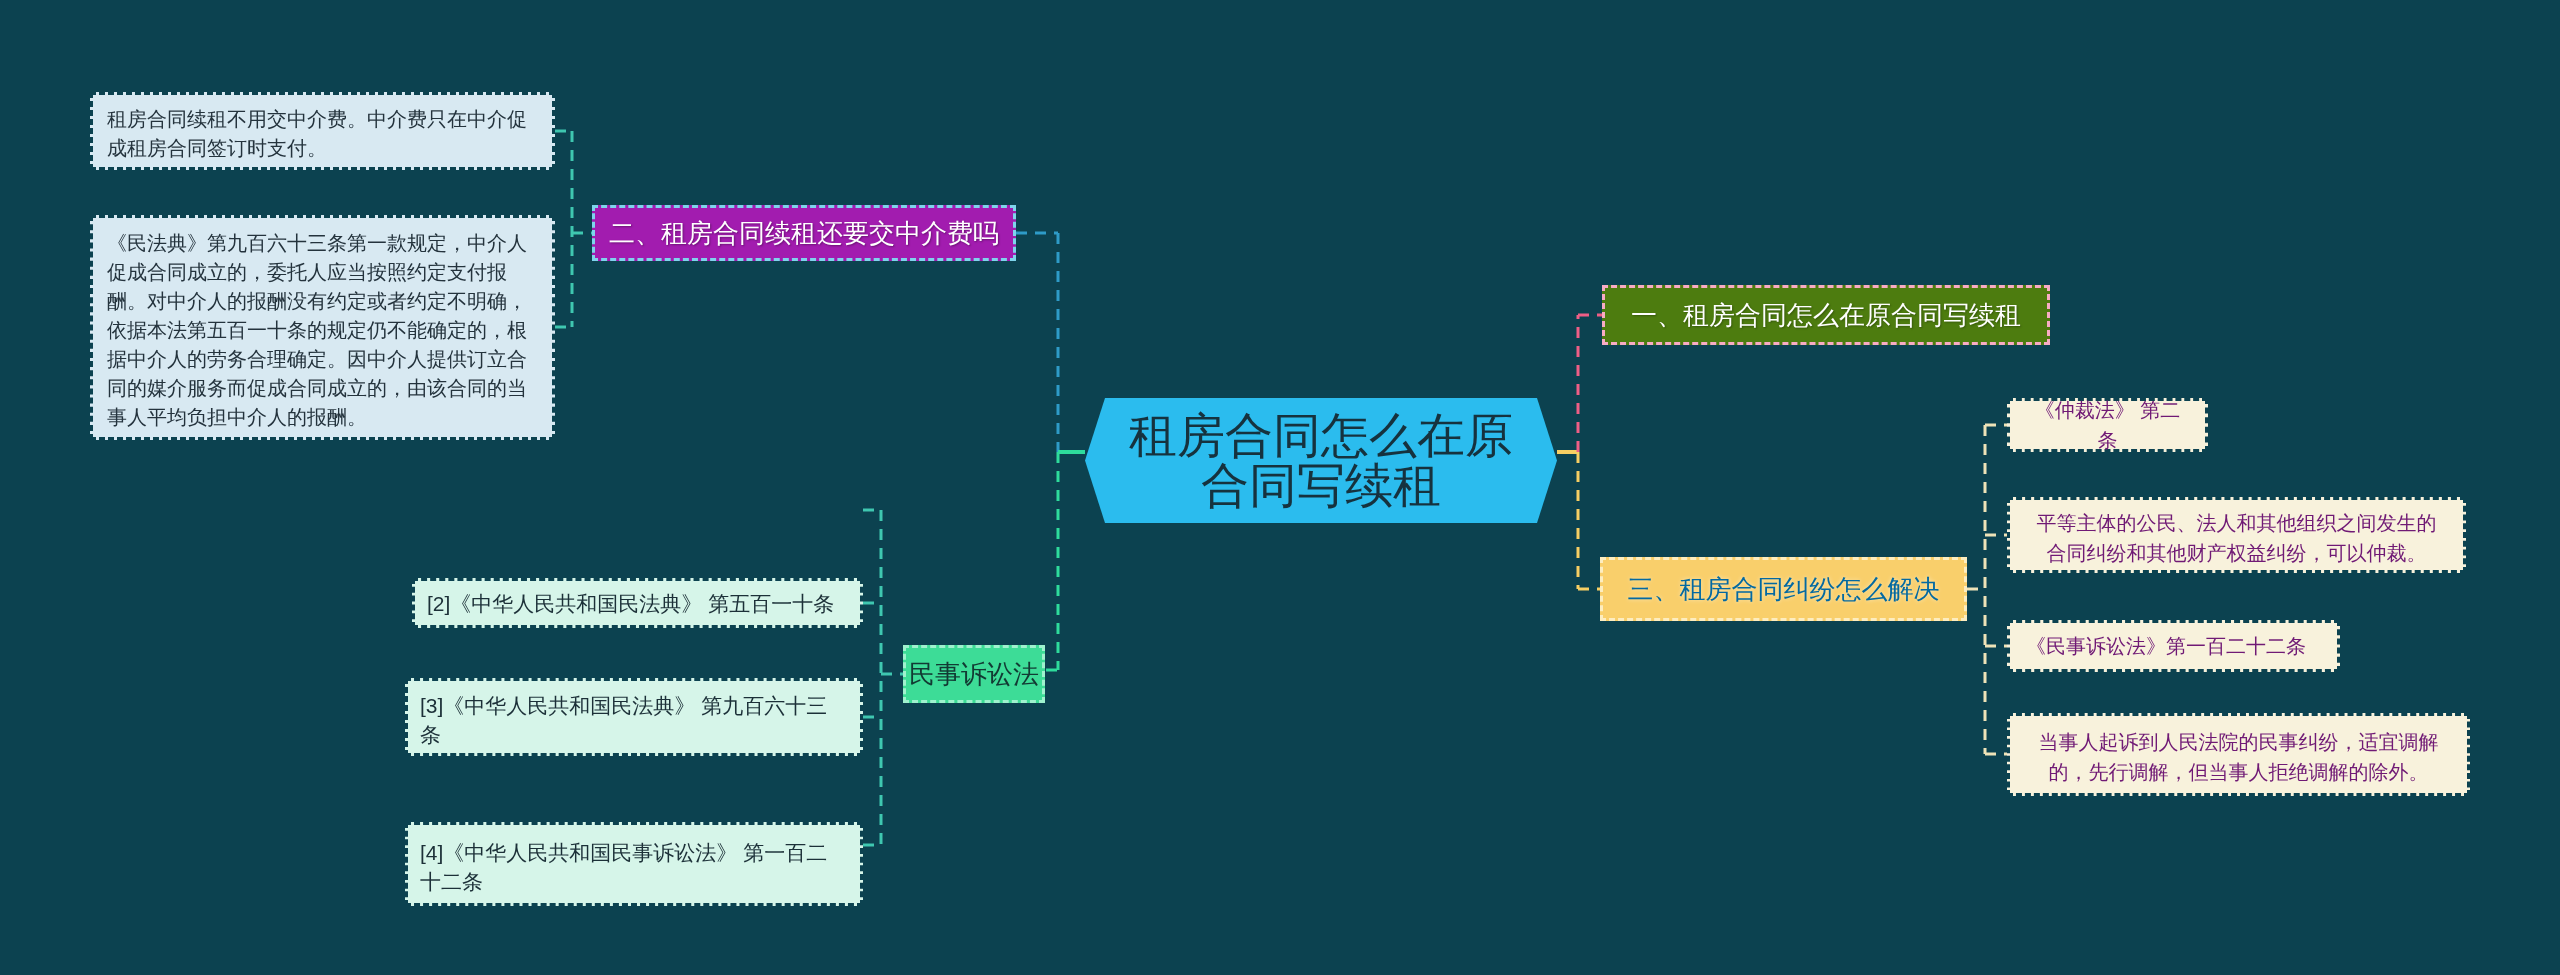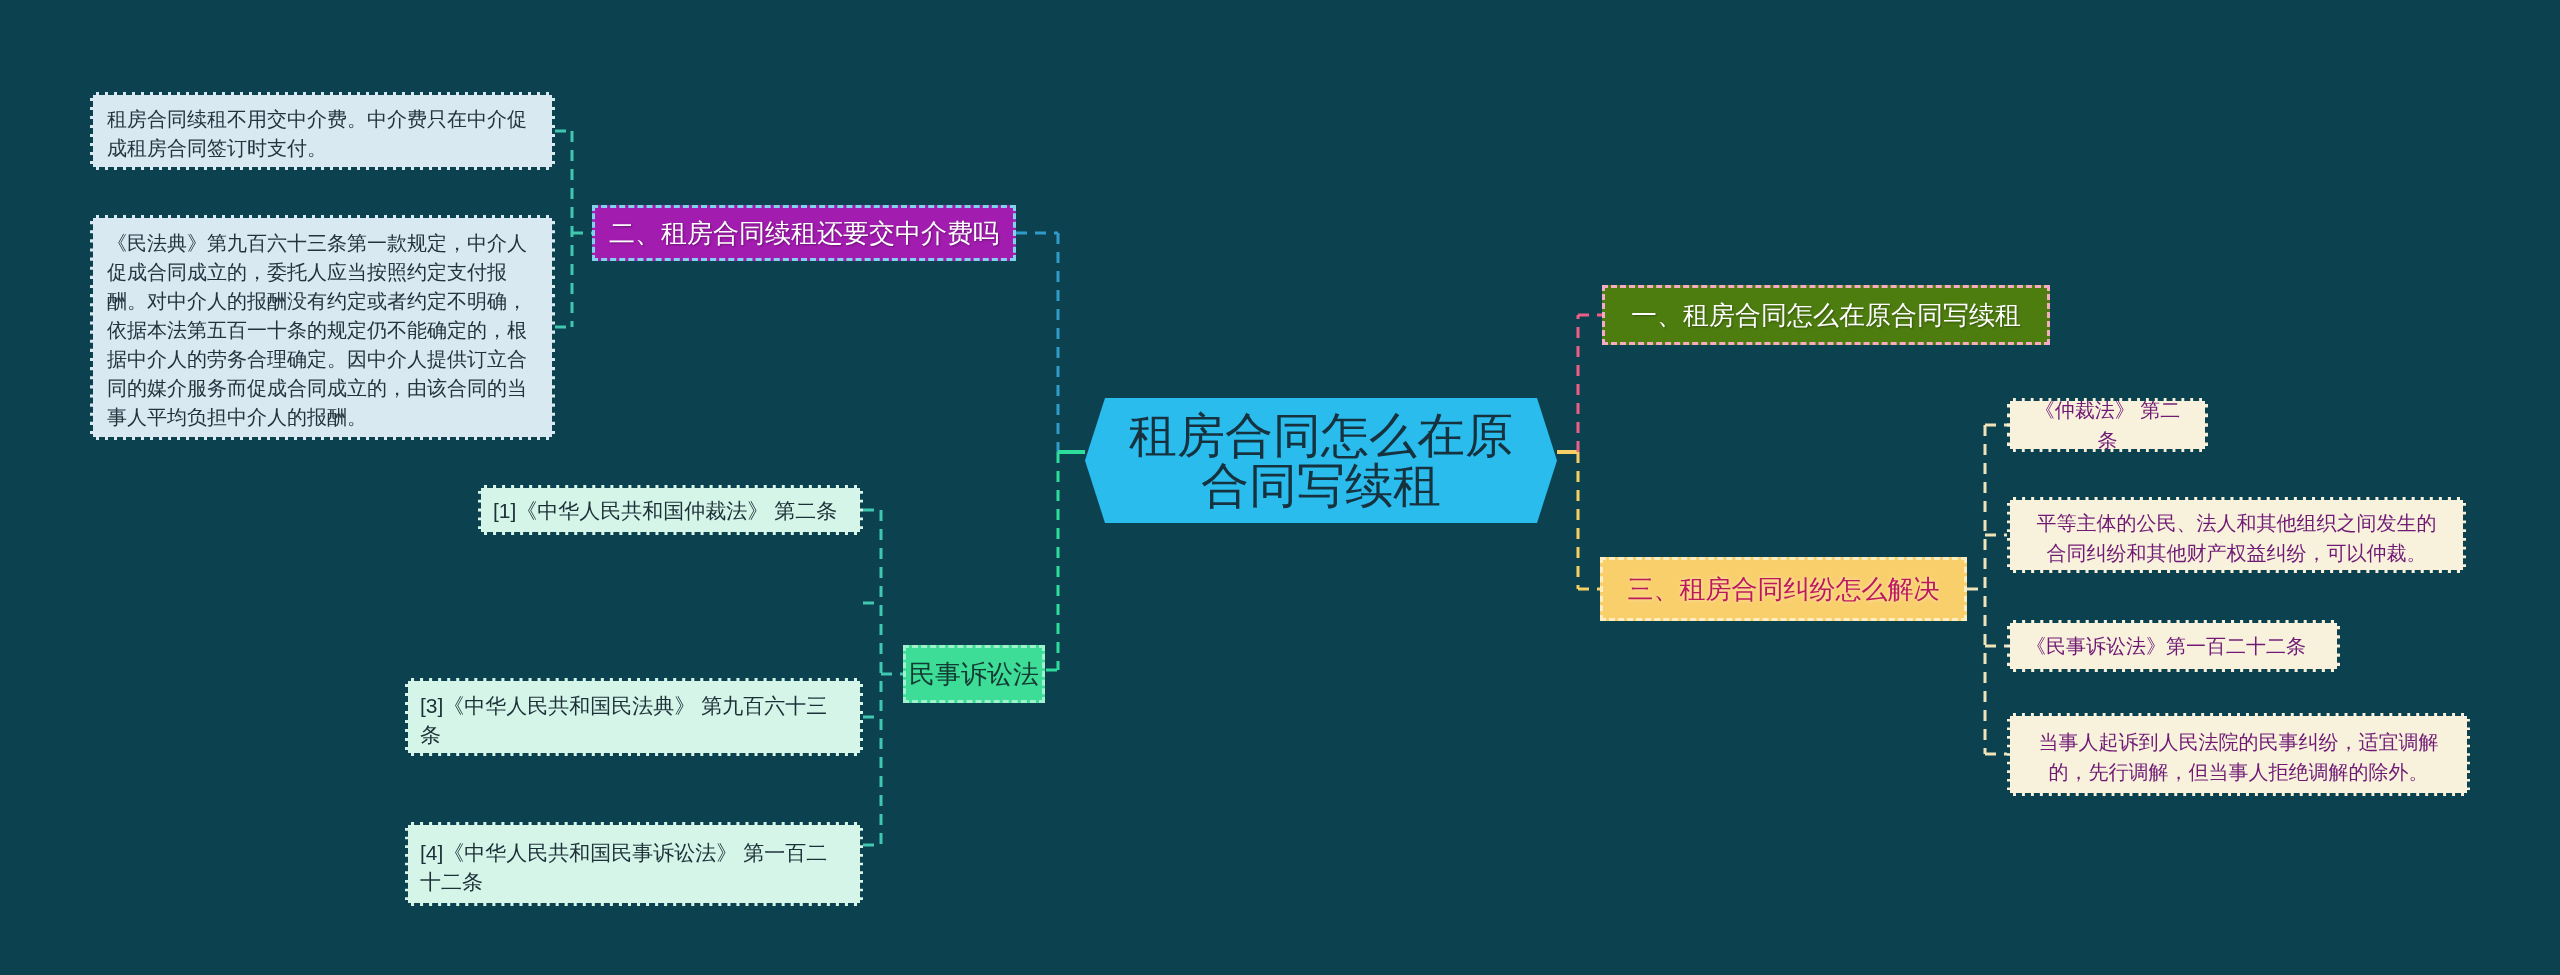--- a/index.html
+++ b/index.html
@@ -41,21 +41,21 @@
     background:#a21caf;color:#FFFFFF;
     border:3px dashed #7FD4EC;
     text-shadow:1px 1px 2px rgba(0,0,0,.35);
   }
   .label-pink{
     background:#4d7c0f;color:#FFFFFF;
     border:3px dashed #F8ACC4;
     text-shadow:1px 1px 2px rgba(0,0,0,.3);
   }
   .label-yellow{
-    background:#F9CF6B;color:#be185d;
+    background:#F9CF6B;color:#0369a1;
     border:3px dashed #FDEDC0;
     text-shadow:0 0 4px rgba(255,255,255,.6);
     font-family:Liberation Serif, serif;
   }
   .label-green{
     background:#3DDC97;color:#123A33;
     border:3px dashed #9FF2CE;
   }
   .central{
     background:#2BBCEE;color:#16323E;
@@ -139,20 +139,20 @@
   <div class="node label label-green" style="left:903px;top:645px;width:142px;height:58px;">民事诉讼法</div>
 
   <div class="node cream flexc" style="left:2007px;top:398px;width:201px;height:54px;padding:0 16px;">《仲裁法》 第二条</div>
 
   <div class="node cream" style="left:2007px;top:497px;width:459px;height:76px;">平等主体的公民、法人和其他组织之间发生的合同纠纷和其他财产权益纠纷，可以仲裁。</div>
 
   <div class="node cream flexc" style="left:2007px;top:620px;width:333px;height:52px;padding:0 16px;">《民事诉讼法》第一百二十二条</div>
 
   <div class="node cream" style="left:2007px;top:713px;width:463px;height:83px;padding-top:11px;">当事人起诉到人民法院的民事纠纷，适宜调解的，先行调解，但当事人拒绝调解的除外。</div>
 
-  <div class="node mint flexc" style="left:478px;top:485px;width:385px;height:50px;padding:0 12px;">[1]《中华人民共和国仲裁法》 第二条</div>
 
+  <div class="node mint flexc" style="left:412px;top:578px;width:451px;height:50px;padding:0 12px;">[2]《中华人民共和国民法典》 第五百一十条</div>
 
   <div class="node mint" style="left:405px;top:678px;width:458px;height:78px;">[3]《中华人民共和国民法典》 第九百六十三条</div>
 
   <div class="node mint" style="left:405px;top:822px;width:458px;height:84px;padding-top:13px;">[4]《中华人民共和国民事诉讼法》 第一百二十二条</div>
 
 </div>
 
 </body></html>

